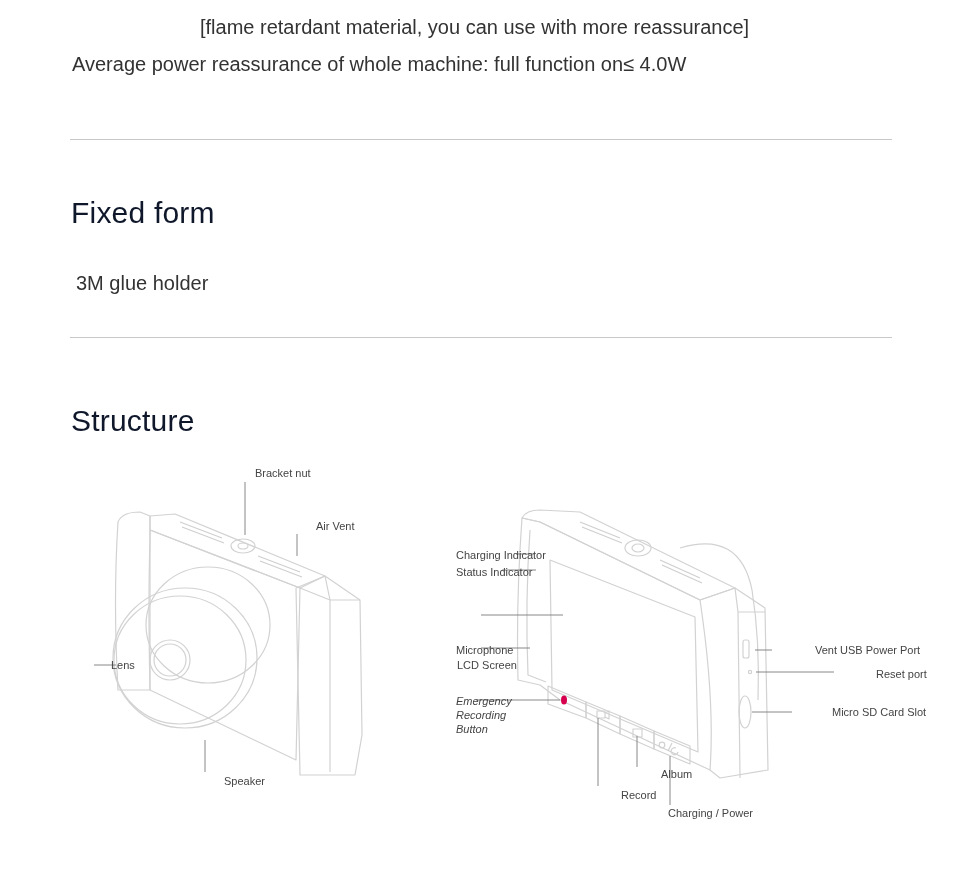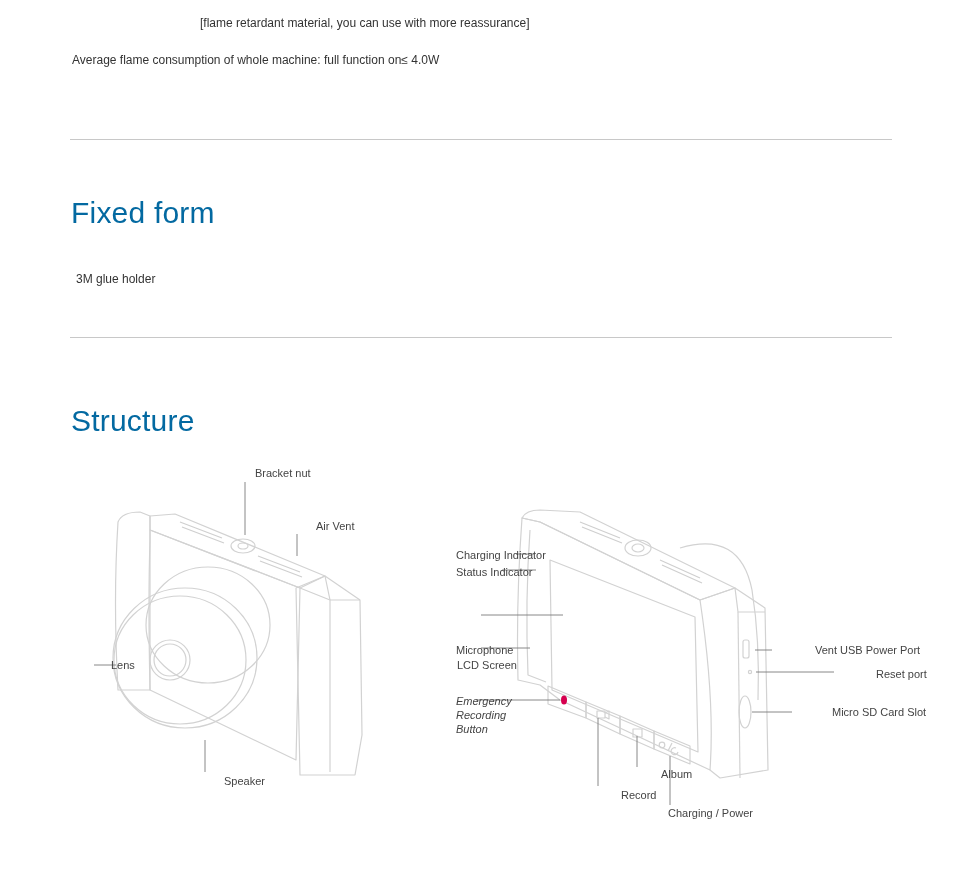--- a/index.html
+++ b/index.html
@@ -1,29 +1,29 @@
 <!DOCTYPE html>
 <html><head>
 <meta charset="utf-8">
 <style>
   html, body { margin: 0; padding: 0; background: #ffffff; }
   body { width: 960px; height: 887px; position: relative; overflow: hidden;
          font-family: "Liberation Sans", "DejaVu Sans", sans-serif; color: #333333; }
   .abs { position: absolute; }
-  .para { font-size: 12px; color: #333; white-space: nowrap; }
-  .h2 { font-size: 30px; color: #0369a1; font-weight: normal; white-space: nowrap; letter-spacing: 0.2px; }
+  .para { font-size: 20px; color: #333; white-space: nowrap; }
+  .h2 { font-size: 30px; color: #0f172a; font-weight: normal; white-space: nowrap; letter-spacing: 0.2px; }
   .hr { position: absolute; left: 70px; width: 822px; height: 0; border-top: 1px solid #c8c8c8; }
   .lbl { font-size: 11px; color: #444; white-space: nowrap; line-height: 14px; padding-left: 40px; }
   svg.diagram { position: absolute; left: 0; top: 0; }
 </style>
 </head>
 <body>
 
 <div class="abs para" style="left:200px; top:16px;">[flame retardant material, you can use with more reassurance]</div>
-<div class="abs para" style="left:72px; top:53px;">Average flame consumption of whole machine: full function on≤ 4.0W</div>
+<div class="abs para" style="left:72px; top:53px;">Average power reassurance of whole machine: full function on≤ 4.0W</div>
 
 <div class="hr" style="top:139px;"></div>
 
 <div class="abs h2" style="left:71px; top:196px;">Fixed form</div>
 <div class="abs para" style="left:76px; top:272px;">3M glue holder</div>
 
 <div class="hr" style="top:337px;"></div>
 
 <div class="abs h2" style="left:71px; top:404px;">Structure</div>
 

